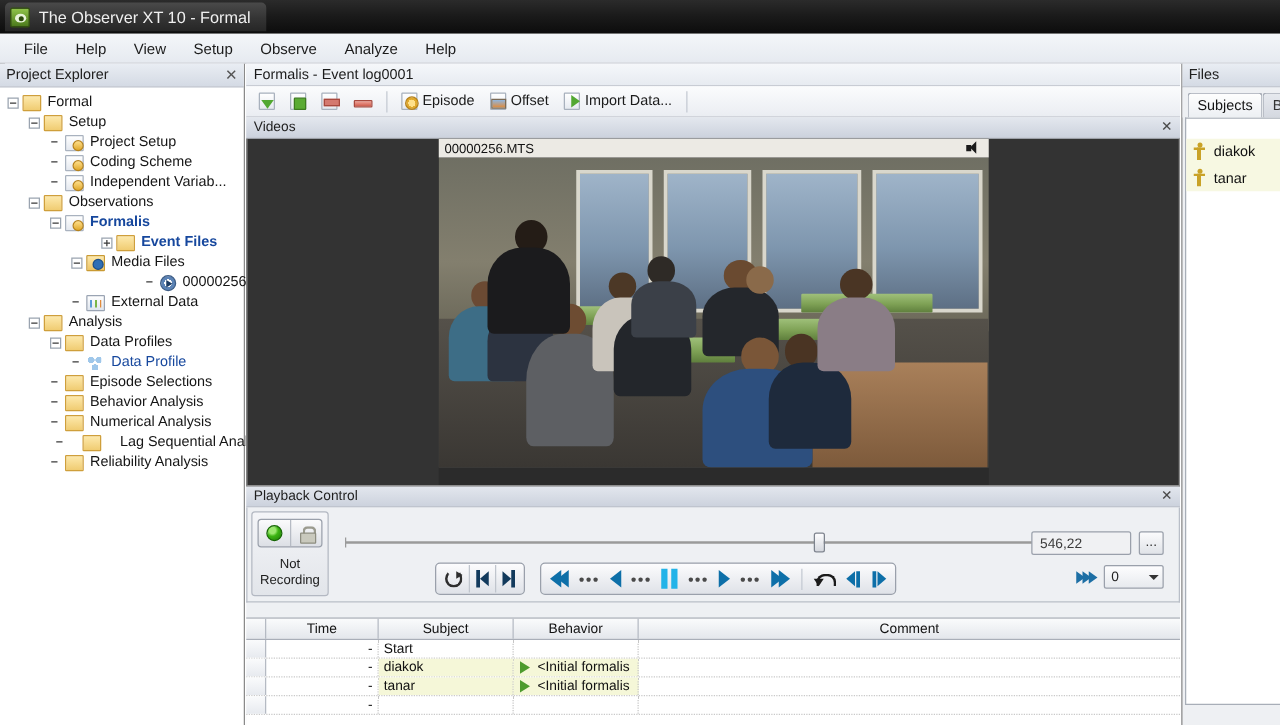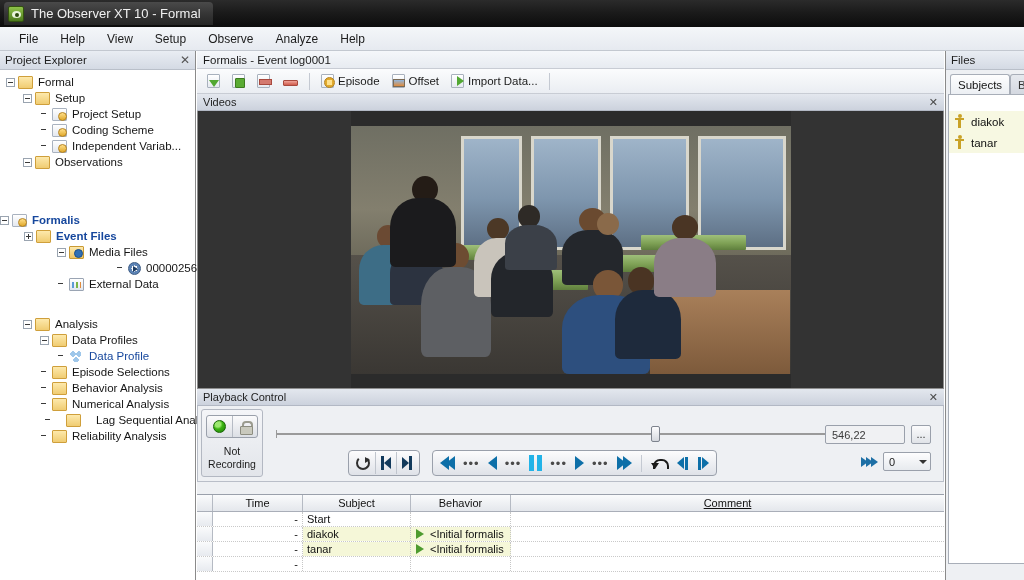--- a/index.html
+++ b/index.html
@@ -438,21 +438,21 @@
     border-bottom: 1px solid #a9aeb8;
   }
   .th {
     font-size: 11px; color: #111; display: flex; align-items: center; justify-content: center;
     border-right: 1px solid #b5bac3; height: 100%;
   }
   .th.gutter { width: 16px; border-right: 1px solid #b5bac3; }
   .th.c-time { width: 90px; }
   .th.c-subj { width: 108px; }
   .th.c-beh  { width: 100px; }
-  .th.c-com  { flex: 1; border-right: none; text-decoration: underline; }
+  .th.c-com  { flex: 1; border-right: none; }
   .trow { display: flex; height: 15px; border-bottom: 1px dotted #c9c9c9; }
   .td {
     font-size: 11px; color: #111; display: flex; align-items: center;
     border-right: 1px dotted #c6c6c6; height: 100%; padding: 0 4px;
   }
   .td.gutter {
     width: 16px; background: linear-gradient(to bottom,#fafbfc,#e7eaef);
     border-right: 1px solid #b5bac3; padding: 0;
   }
   .td.c-time { width: 90px; justify-content: flex-end; }
@@ -575,46 +575,46 @@
         <div class="tnode" style="padding-left: 40px;">
           <span class="expander none"></span>
           <span class="ficon doc"></span>
           <span class="tlabel ">Independent Variab...</span>
         </div>
         <div class="tnode" style="padding-left: 23px;">
           <span class="expander "></span>
           <span class="ficon folder"></span>
           <span class="tlabel ">Observations</span>
         </div>
-        <div class="tnode" style=" margin-top: 42px;">
+        <div class="tnode" style="padding-left: 40px;">
           <span class="expander "></span>
           <span class="ficon doc"></span>
           <span class="tlabel bold-blue">Formalis</span>
         </div>
-        <div class="tnode" style="padding-left: 24px;">
+        <div class="tnode" style="padding-left: 81px;">
           <span class="expander plus"></span>
           <span class="ficon folder"></span>
           <span class="tlabel bold-blue">Event Files</span>
         </div>
         <div class="tnode" style="padding-left: 57px;">
           <span class="expander "></span>
           <span class="ficon media"></span>
           <span class="tlabel ">Media Files</span>
         </div>
         <div class="tnode" style="padding-left: 116px;">
           <span class="expander none"></span>
           <span class="ficon clip"></span>
           <span class="tlabel ">00000256</span>
         </div>
         <div class="tnode" style="padding-left: 57px;">
           <span class="expander none"></span>
           <span class="ficon graph"></span>
           <span class="tlabel ">External Data</span>
         </div>
-        <div class="tnode" style="padding-left: 23px; margin-top: 24px;">
+        <div class="tnode" style="padding-left: 23px;">
           <span class="expander "></span>
           <span class="ficon folder"></span>
           <span class="tlabel ">Analysis</span>
         </div>
         <div class="tnode" style="padding-left: 40px;">
           <span class="expander "></span>
           <span class="ficon folder"></span>
           <span class="tlabel ">Data Profiles</span>
         </div>
         <div class="tnode" style="padding-left: 57px;">
@@ -685,20 +685,24 @@
       <div class="tb-sep"></div>
     </div>
 
     <div class="pane">
       <div class="pane-head">
         <span class="pane-head-title">Videos</span>
         <span class="pane-close">✕</span>
       </div>
       <div class="video-area">
         <div class="video-box">
+          <div class="video-caption">
+            <span class="video-caption-text">00000256.MTS</span>
+            <span class="spk"></span>
+          </div>
           <div class="video-frame">
 
             <div class="vwall"></div>
             <div class="vwin" style="left:25%;width:14%;"></div>
             <div class="vwin" style="left:41%;width:16%;"></div>
             <div class="vwin" style="left:59%;width:18%;"></div>
             <div class="vwin" style="left:79%;width:20%;"></div>
             <div class="vfloorwall"></div>
 
             <div class="vdesk" style="left:3%;top:62%;width:26%;height:9%;"></div>

